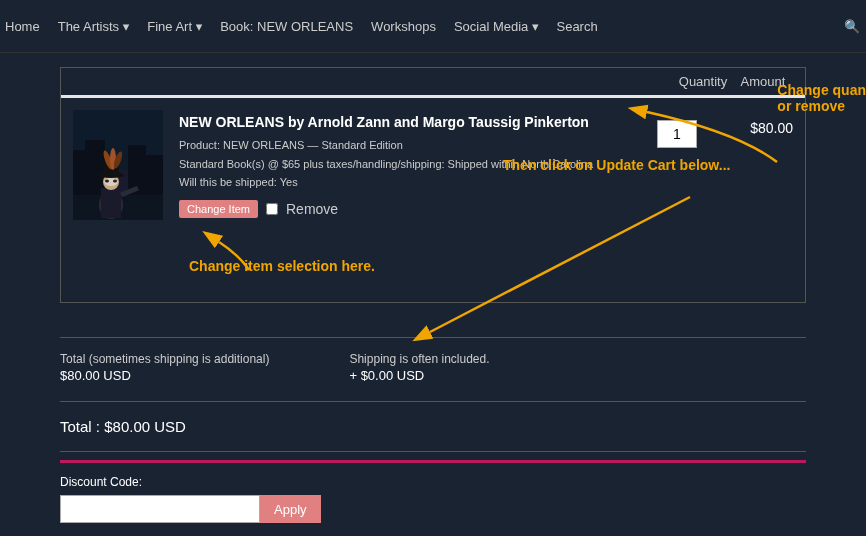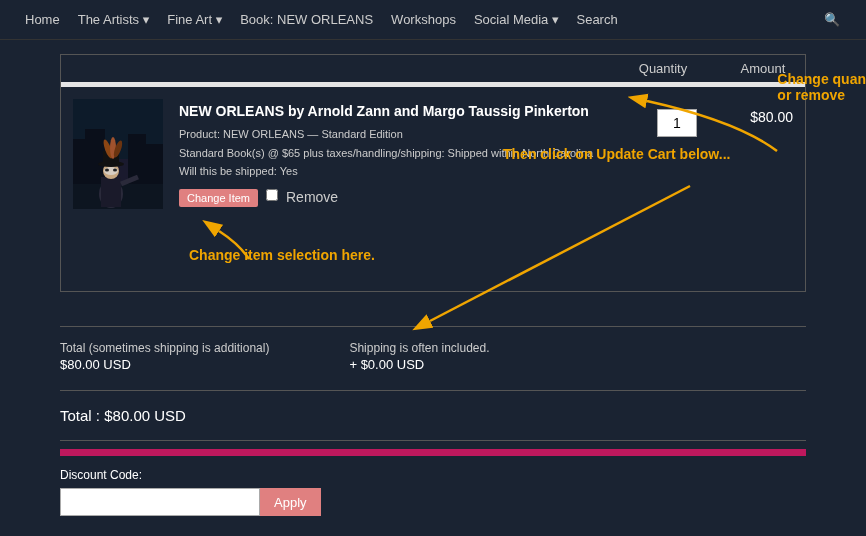--- a/index.html
+++ b/index.html
@@ -9,22 +9,22 @@
       color: #fff;
       width: 866px;
       min-height: 536px;
       overflow: hidden;
     }
 
     
     nav {
       background-color: #1a2332;
       border-bottom: 1px solid #333;
-      padding: 0 25px;
-      height: 40px;
+      padding: 0 5px;
+      height: 53px;
       display: flex;
       align-items: center;
       gap: 18px;
     }
     nav a {
       color: #ccc;
       text-decoration: none;
       font-size: 13px;
       font-family: Arial, sans-serif;
       white-space: nowrap;
@@ -50,22 +50,21 @@
     .cart-table {
       border: 1px solid #555;
       width: 100%;
       background: #1a2332;
       position: relative;
     }
     .cart-header {
       display: flex;
       justify-content: flex-end;
       padding: 6px 12px;
-      border-bottom: 5px solid #e5e5e5;
-      gap: 40px;
+      border-bottom: 3px solid #e5e5e5;
     }
     .cart-header-qty,
     .cart-header-amount {
       font-size: 13px;
       color: #ccc;
       font-family: Arial, sans-serif;
       min-width: 60px;
       text-align: center;
     }
     .cart-row {
@@ -106,21 +105,21 @@
       margin-bottom: 6px;
     }
     .cart-meta {
       font-size: 11px;
       color: #ccc;
       font-family: Arial, sans-serif;
       line-height: 1.7;
     }
     .cart-actions {
       display: flex;
-      align-items: flex-start;
+      align-items: center;
       gap: 8px;
       margin-top: 8px;
     }
     .btn-change {
       background-color: #e08080;
       color: #fff;
       border: none;
       padding: 3px 8px;
       font-size: 11px;
       font-family: Arial, sans-serif;
@@ -192,21 +191,21 @@
     .total-line {
       padding: 8px 0;
       font-size: 15px;
       color: #fff;
       font-family: Arial, sans-serif;
     }
 
     
     .discount-section {
       padding: 12px 0 10px 0;
-      border-top: 7px solid #be185d;
+      border-top: 3px solid #be185d;
     }
     .discount-label {
       font-size: 12px;
       color: #fff;
       font-family: Arial, sans-serif;
       margin-bottom: 6px;
     }
     .discount-row {
       display: flex;
       align-items: center;

